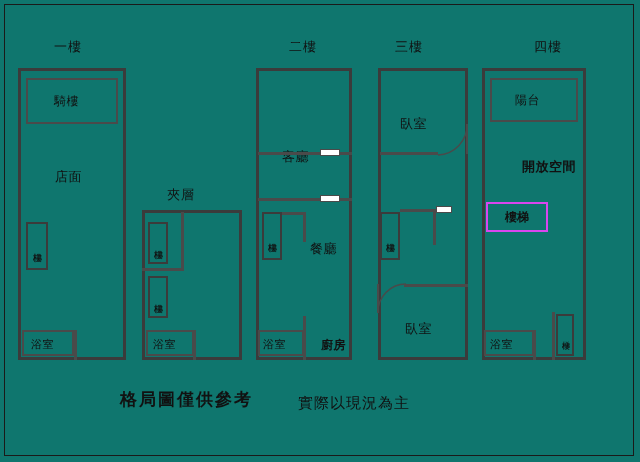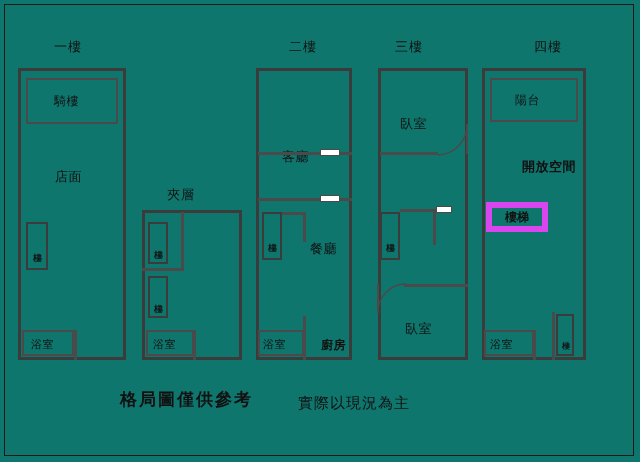--- a/index.html
+++ b/index.html
@@ -59,21 +59,21 @@
   }
   .stair-box {
     position: absolute;
     border: 2px solid #3b3b3b;
     box-sizing: border-box;
     display: flex;
     align-items: center;
     justify-content: center;
   }
   .stair-box.bold {
-    border: 6px solid #d946ef;
+    border: 2px solid #d946ef;
   }
   .vert-in {
     writing-mode: vertical-rl;
     text-orientation: upright;
     font-size: 9px;
     color: #111111;
     line-height: 1;
   }
   .horiz-in {
     font-size: 11px;

